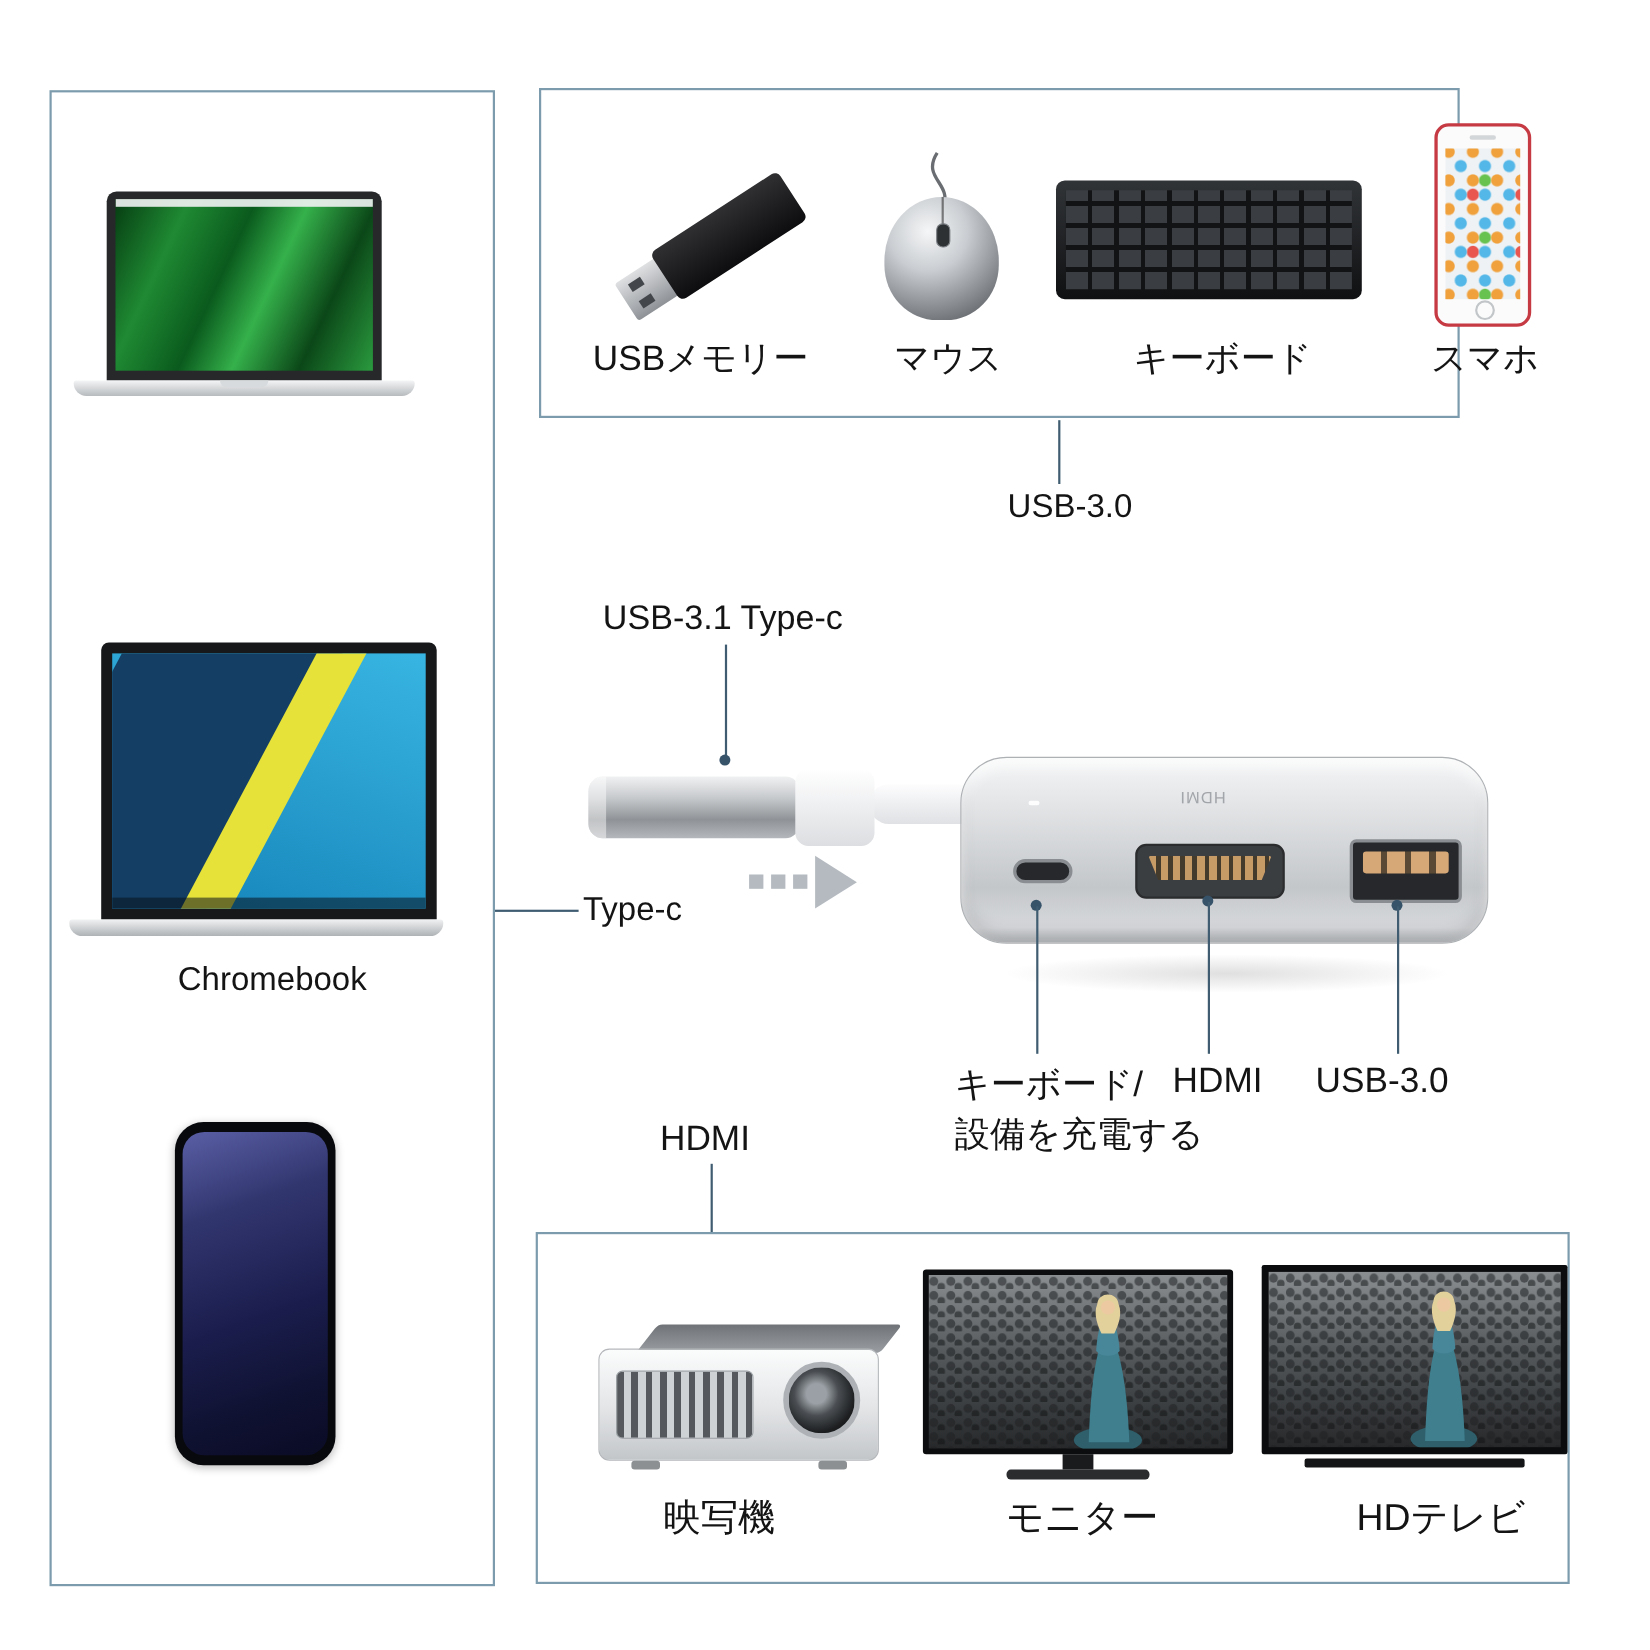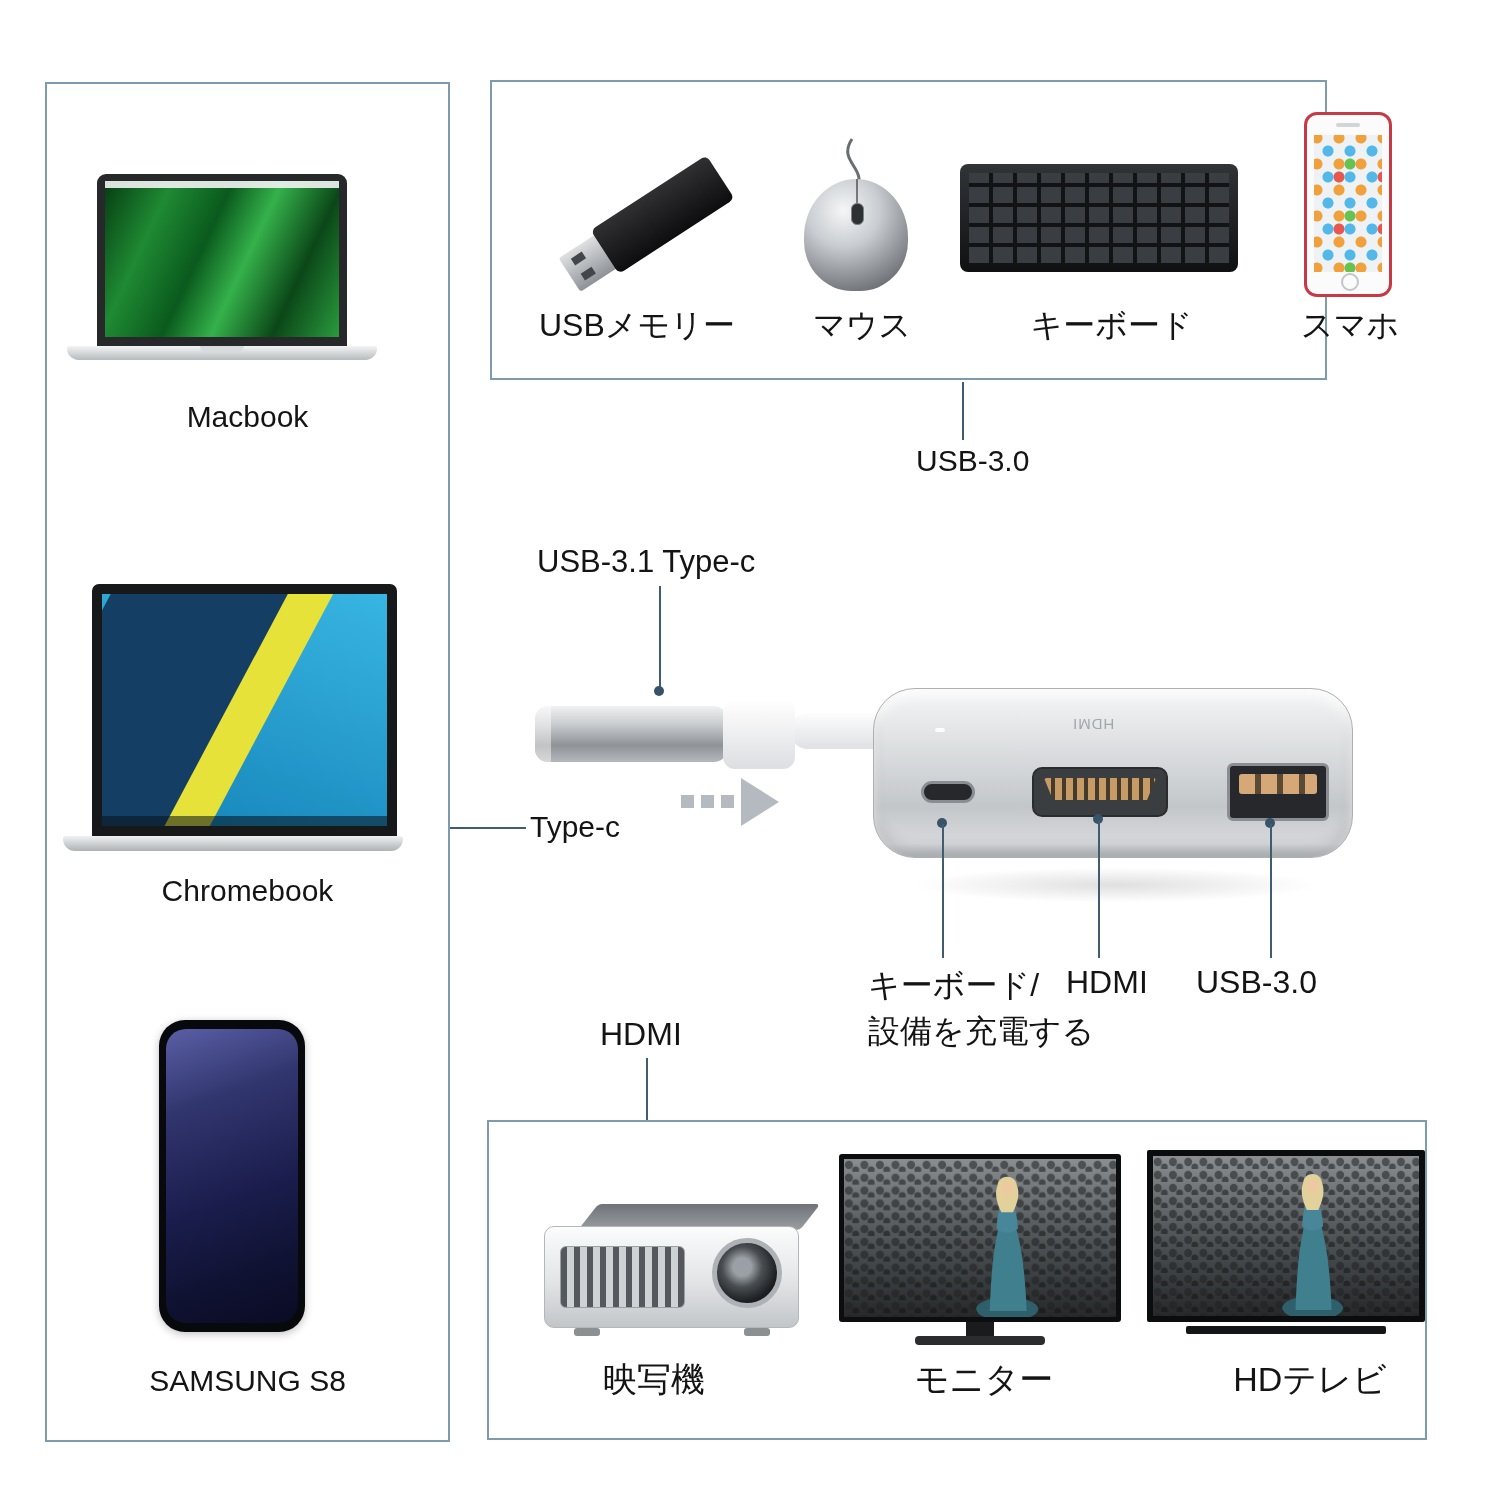--- a/index.html
+++ b/index.html
@@ -159,36 +159,34 @@
   </defs>
 </svg>
 
 <div id="canvas">
 
   <div id="left-panel" class="panel">
     <div class="mb-screen">
       <div class="mb-wall"></div>
     </div>
     <div class="mb-base"></div>
-    <div class="dev-label fs30 mb-label">Macbook</div>
 
     <div class="cb-screen">
       <div class="cb-wall">
         <div class="cb-dark"></div>
         <div class="cb-yellow"></div>
         <div class="cb-taskbar"></div>
       </div>
     </div>
     <div class="cb-base"></div>
     <div class="dev-label fs30 cb-label">Chromebook</div>
 
     <div class="s8">
       <div class="s8-screen"></div>
     </div>
-    <div class="dev-label fs30 s8-label">SAMSUNG S8</div>
   </div>
 
   <div id="top-panel" class="panel">
     <div class="usb-wrap">
       <div class="usb-stick">
         <div class="usb-plug"></div>
         <div class="usb-body"></div>
       </div>
     </div>
     <div class="dev-label fs32 usbmem-label">USBメモリー</div>
@@ -208,21 +206,21 @@
 
     <div class="iphone">
       <div class="iphone-screen"></div>
     </div>
     <div class="dev-label fs32 phone-label">スマホ</div>
   </div>
 
   <div class="vline" style="left:962px;top:382px;height:58px"></div>
   <div class="t fs30" style="left:916px;top:444px">USB-3.0</div>
 
-  <div class="t fs31" style="left:537px;top:544px">USB-3.1 Type-c</div>
+  <div class="t fs31" style="left:548px;top:544px">USB-3.1 Type-c</div>
   <div class="vline" style="left:659px;top:586px;height:102px"></div>
   <div class="dot" style="left:654px;top:686px"></div>
 
   <div class="hline" style="left:450px;top:827px;width:76px"></div>
   <div class="t fs30" style="left:530px;top:810px">Type-c</div>
 
   <div class="plug-cable"></div>
   <div class="plug-metal"></div>
   <div class="plug-collar"></div>
 

